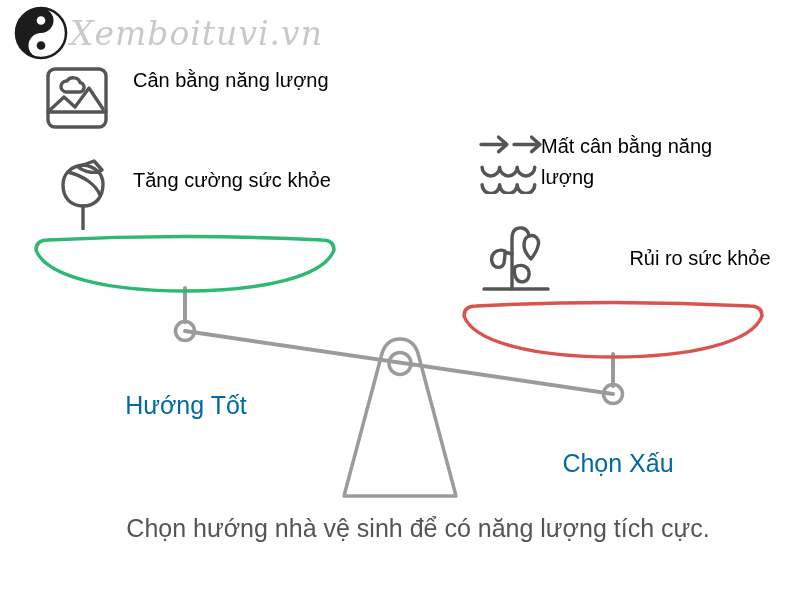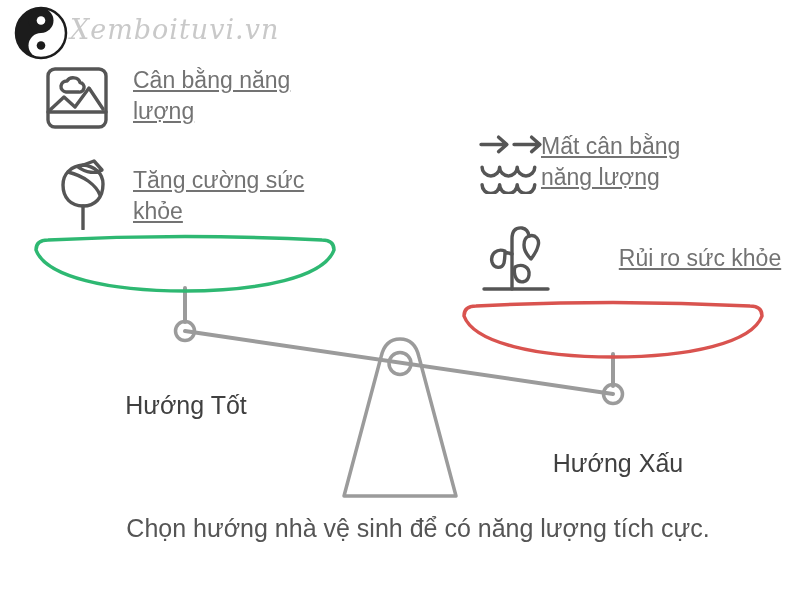--- a/index.html
+++ b/index.html
@@ -5,33 +5,33 @@
   html,body { margin:0; padding:0; background:#fff; }
   .canvas {
     position:relative; width:799px; height:610px; background:#ffffff;
     font-family:"Liberation Sans", sans-serif; overflow:hidden;
   }
   
   .logo { position:absolute; left:14px; top:6px; display:flex; align-items:center; }
   .logo-text {
     position:absolute; left:56px; top:8px; white-space:nowrap;
     font-family:"DejaVu Serif", serif; font-style:italic;
-    font-size:27px; color:#c9c9c9; letter-spacing:1px;
+    font-size:33px; color:#c9c9c9; letter-spacing:1px;
   }
   
   .item-icon { position:absolute; color:#555555; }
   .item-label {
-    position:absolute; color:#737373; font-size:23px; line-height:31px;text-decoration:underline;
+    position:absolute; color:#000000; font-size:20px; line-height:31px;
   }
   
   .scale-svg { position:absolute; left:0; top:0; pointer-events:none; }
   
   .pan-label {
     position:absolute; width:200px; text-align:center;
-    color:#404040; font-size:25px;
+    color:#0369a1; font-size:25px;
   }
   .caption {
     position:absolute; left:0; right:0; top:514px; text-align:center;
     color:#555555; font-size:25px;padding-left:37px;
   }
   svg .ln { fill:none; stroke-linecap:round; stroke-linejoin:round; }
 </style>
 </head>
 <body>
 
@@ -102,17 +102,17 @@
     <line class="ln" x1="185" y1="331" x2="613" y2="394" stroke-width="4" stroke="#9b9b9b"></line>
 
     <path class="ln" stroke-width="3.5" d="M 344,496 L 381,357 Q 385,339 400,339 Q 415,339 419,357 L 456,496 Z" stroke="#9b9b9b" fill="#f2f2f2"></path>
     <circle class="ln" cx="400" cy="363.5" r="11" stroke-width="3.5" stroke="#9b9b9b" fill="#fafafa"></circle>
 
     <circle class="ln" cx="185" cy="331" r="9.5" fill="#ffffff" stroke-width="3.5" stroke="#9b9b9b"></circle>
     <circle class="ln" cx="613" cy="394" r="9.5" fill="#ffffff" stroke-width="3.5" stroke="#9b9b9b"></circle>
   </svg>
 
   <div class="pan-label" style="left:86px; top:391px;">Hướng Tốt</div>
-  <div class="pan-label" style="left:518px; top:449px;">Hướng Xấu</div>
+  <div class="pan-label" style="left:518px; top:449px;">Chọn Xấu</div>
 
   <div class="caption">Chọn hướng nhà vệ sinh để có năng lượng tích cực.</div>
 
 </div>
 
 </body></html>

